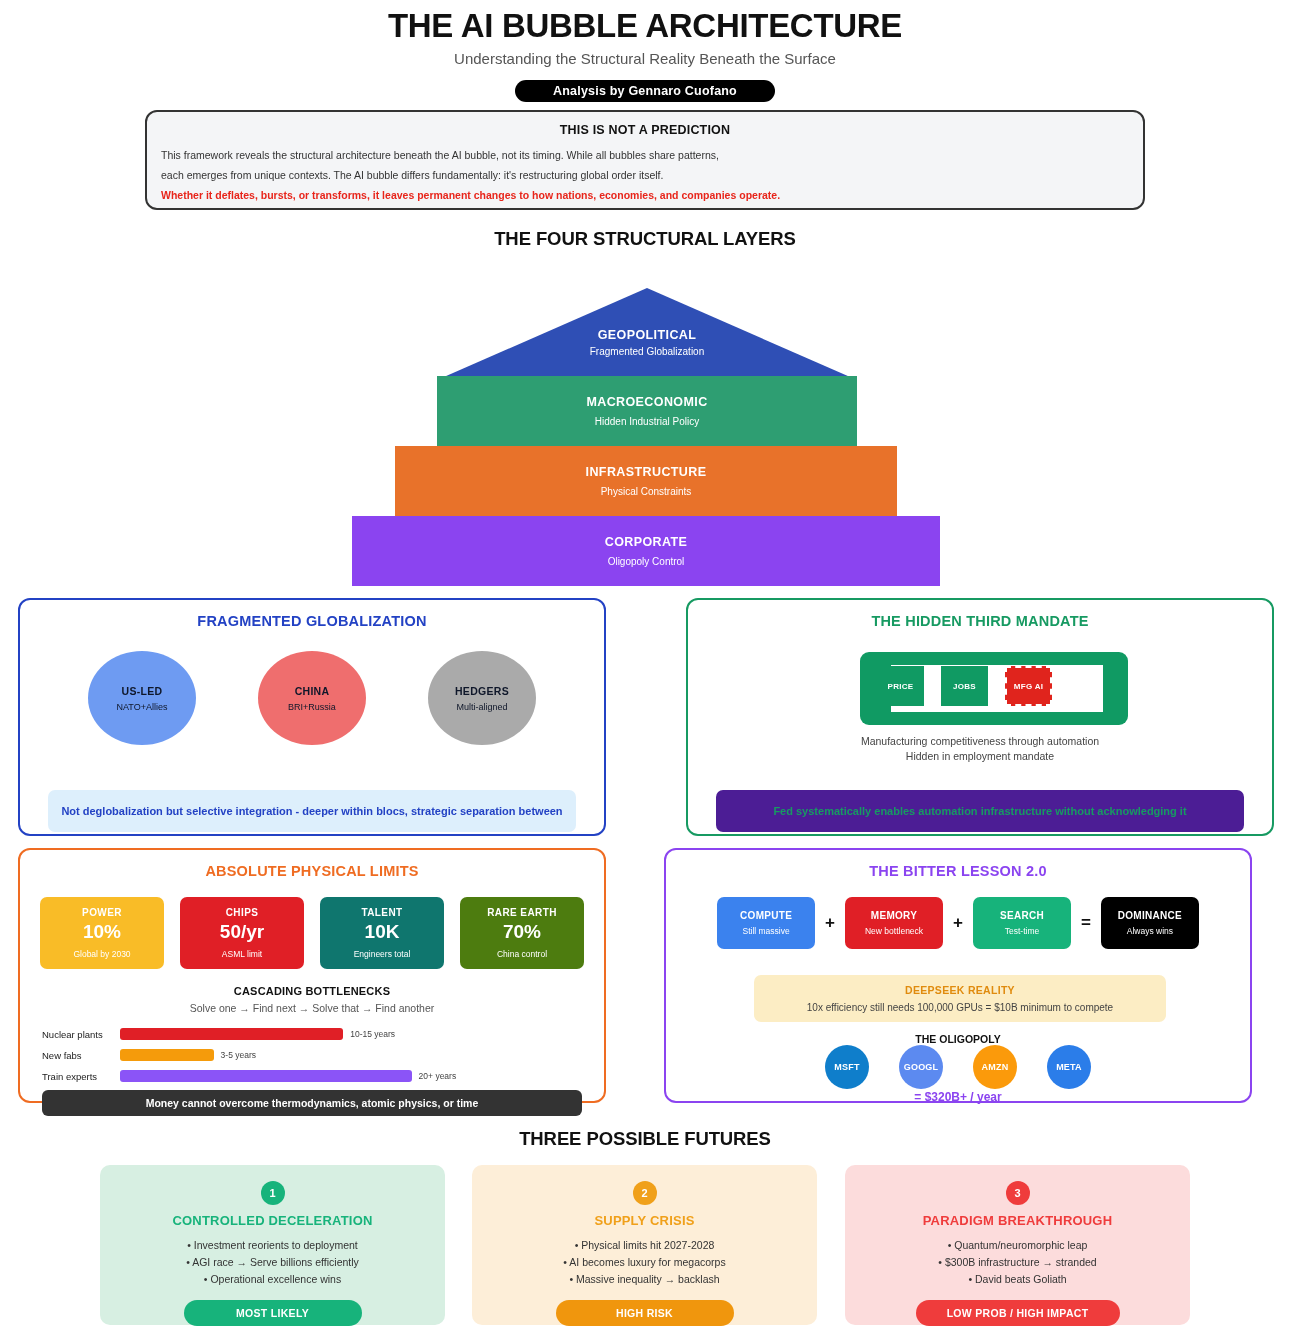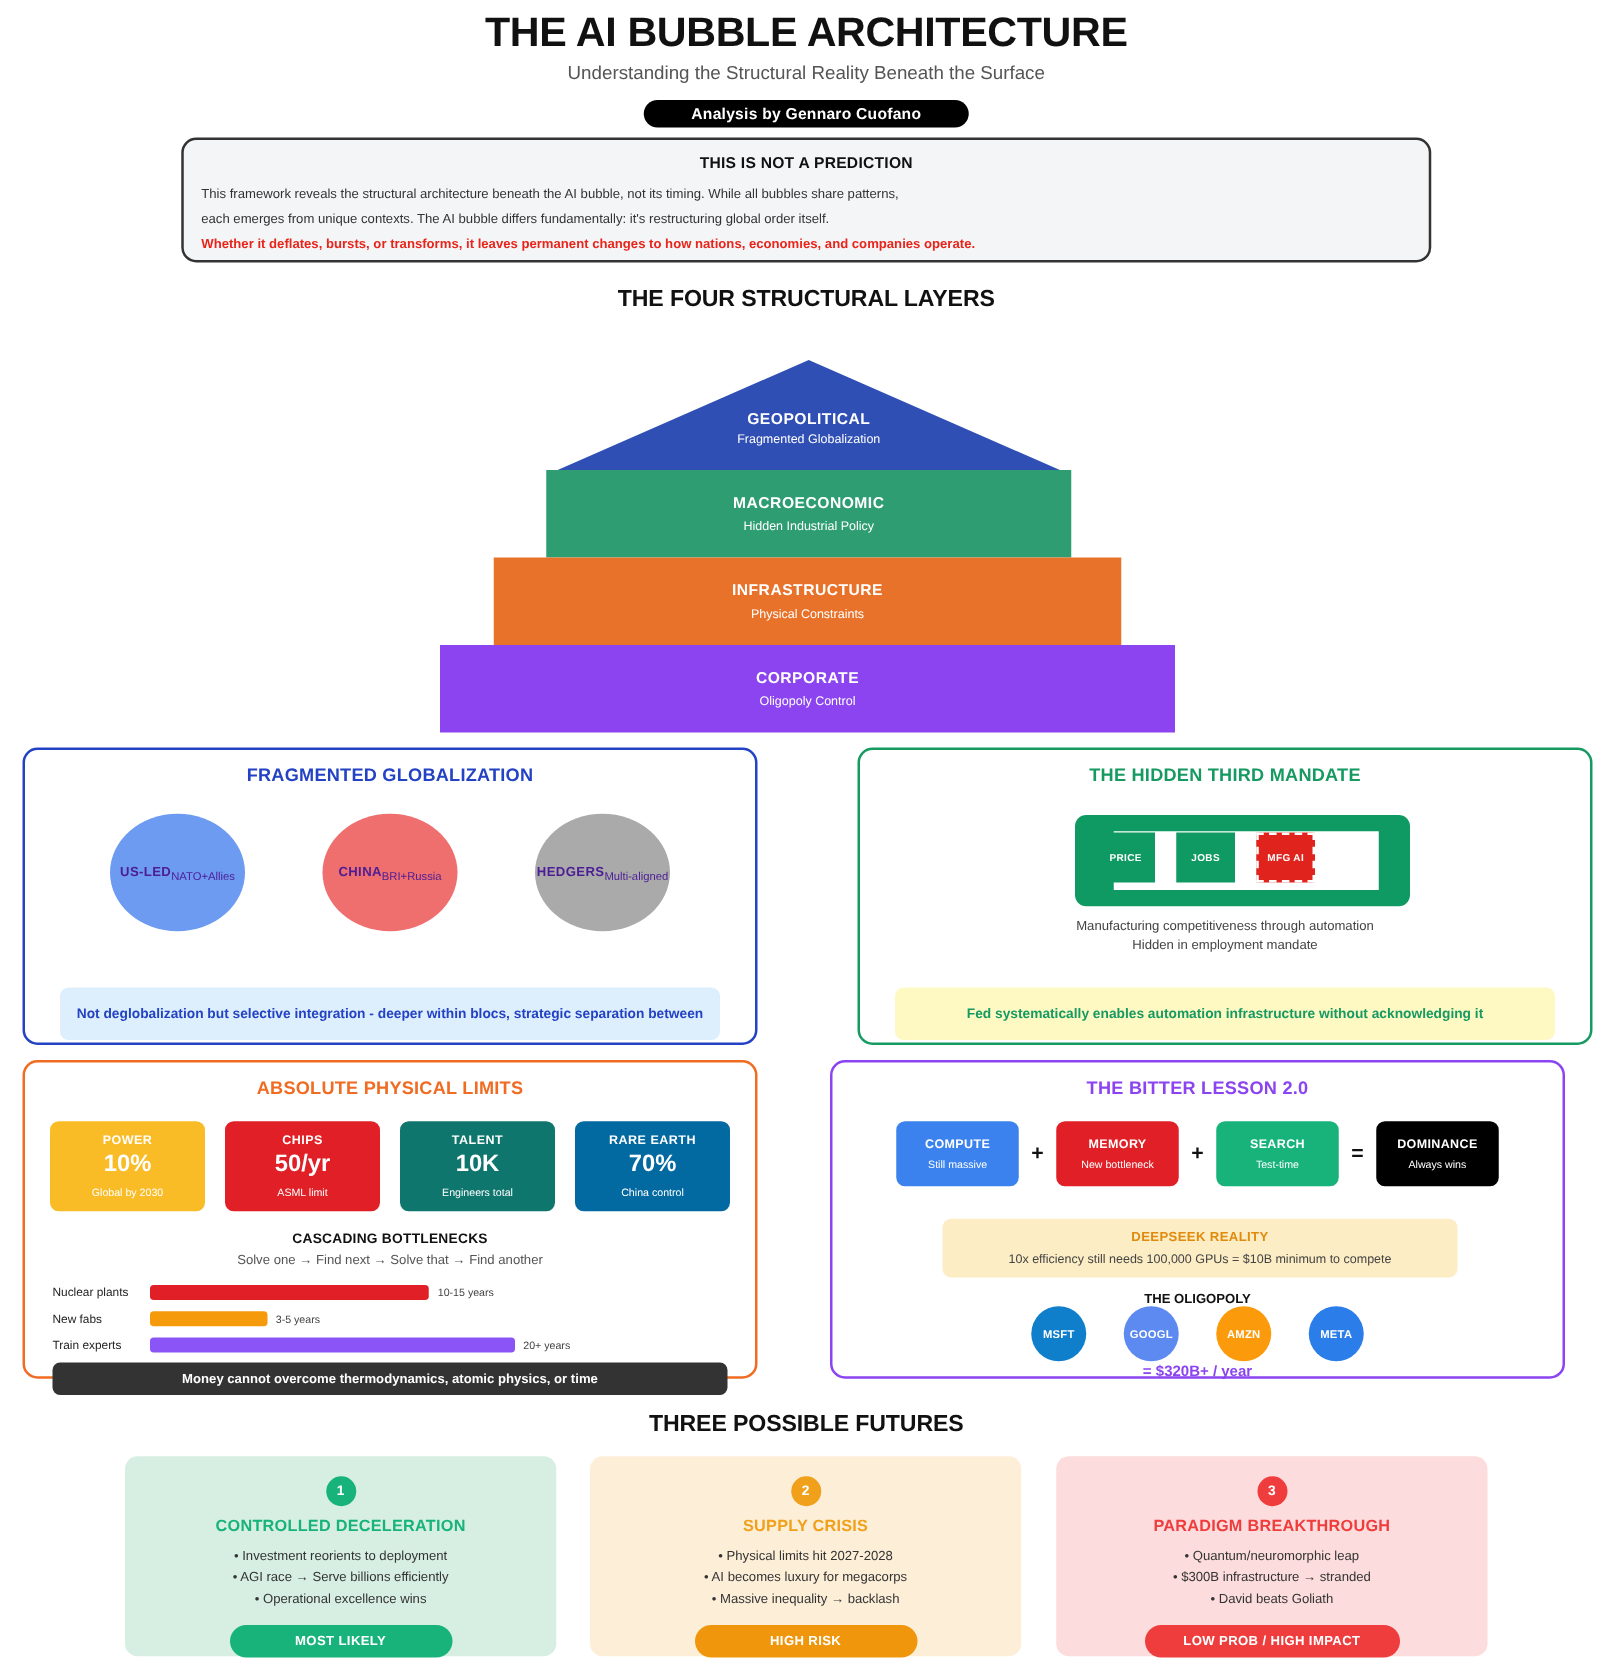--- a/index.html
+++ b/index.html
@@ -76,34 +76,34 @@
   #panel-mandate .panel-title{color:#179a62;margin-top:13px;}
   #panel-limits{left:18px;top:848px;width:588px;height:255px;border:2px solid #ef6c22;}
   #panel-limits .panel-title{color:#ef6c22;margin-top:13px;}
   #panel-bitter{left:664px;top:848px;width:588px;height:255px;border:2px solid #8b44f0;}
   #panel-bitter .panel-title{color:#8b44f0;margin-top:13px;}
 
   
   .blocs{display:flex;justify-content:center;gap:62px;margin-top:22px;}
   .bloc{
     width:108px;height:94px;border-radius:50%;
-    display:flex;flex-direction:row;align-items:center;justify-content:center;color:#4c1d95;
+    display:flex;flex-direction:column;align-items:center;justify-content:center;color:#0f172a;
   }
   .bloc .bname{font-size:10.5px;font-weight:bold;letter-spacing:.3px;}
   .bloc .bsub{font-size:9px;margin-top:5px;}
   .bloc-us{background:#6e9bf2;}
   .bloc-cn{background:#ef6e6e;}
   .bloc-hd{background:#aaaaaa;}
 
   .callout{
     position:absolute;left:28px;right:28px;border-radius:7px;
     text-align:center;font-size:11px;font-weight:bold;padding:15px 8px;box-sizing:border-box;
   }
   #callout-global{top:190px;background:#ddeffc;color:#2342c4;}
-  #callout-mandate{top:190px;background:#fef9c3;color:#179a62;text-align:center;}
+  #callout-mandate{top:190px;background:#4c1d95;color:#179a62;text-align:center;}
 
   
   .fedbox{
     position:absolute;left:172px;top:52px;width:268px;height:73px;
     background:#109a63;border-radius:9px;
   }
   .fedinner{
     position:absolute;left:31px;top:13px;width:212px;height:47px;background:#fff;
   }
   .mand{
@@ -124,21 +124,21 @@
   .lcard{
     width:124px;height:72px;border-radius:7px;color:#fff;
     display:flex;flex-direction:column;align-items:center;justify-content:center;
   }
   .lcard .lt{font-size:10px;font-weight:bold;letter-spacing:.4px;}
   .lcard .lv{font-size:19px;font-weight:bold;margin-top:3px;}
   .lcard .ld{font-size:8.5px;margin-top:6px;}
   .lc-power{background:#f9bc27;}
   .lc-chips{background:#e01f26;}
   .lc-talent{background:#0f766e;}
-  .lc-rare{background:#0369a1;}
+  .lc-rare{background:#4d7c0f;}
 
   .bn-title{text-align:center;font-size:11px;font-weight:bold;margin-top:16px;color:#111;letter-spacing:.2px;}
   .bn-sub{text-align:center;font-size:10.5px;color:#555;margin-top:5px;}
   .bars{margin:12px 22px 0 22px;}
   .barrow{display:flex;align-items:center;height:16px;margin-bottom:5px;}
   .barlabel{width:78px;font-size:9.5px;color:#222;}
   .bartrack{width:360px;height:12px;position:relative;}
   .barfill{height:12px;border-radius:3px;}
   .barval{font-size:8.5px;color:#444;margin-left:7px;white-space:nowrap;}
   .bottom-strip{

